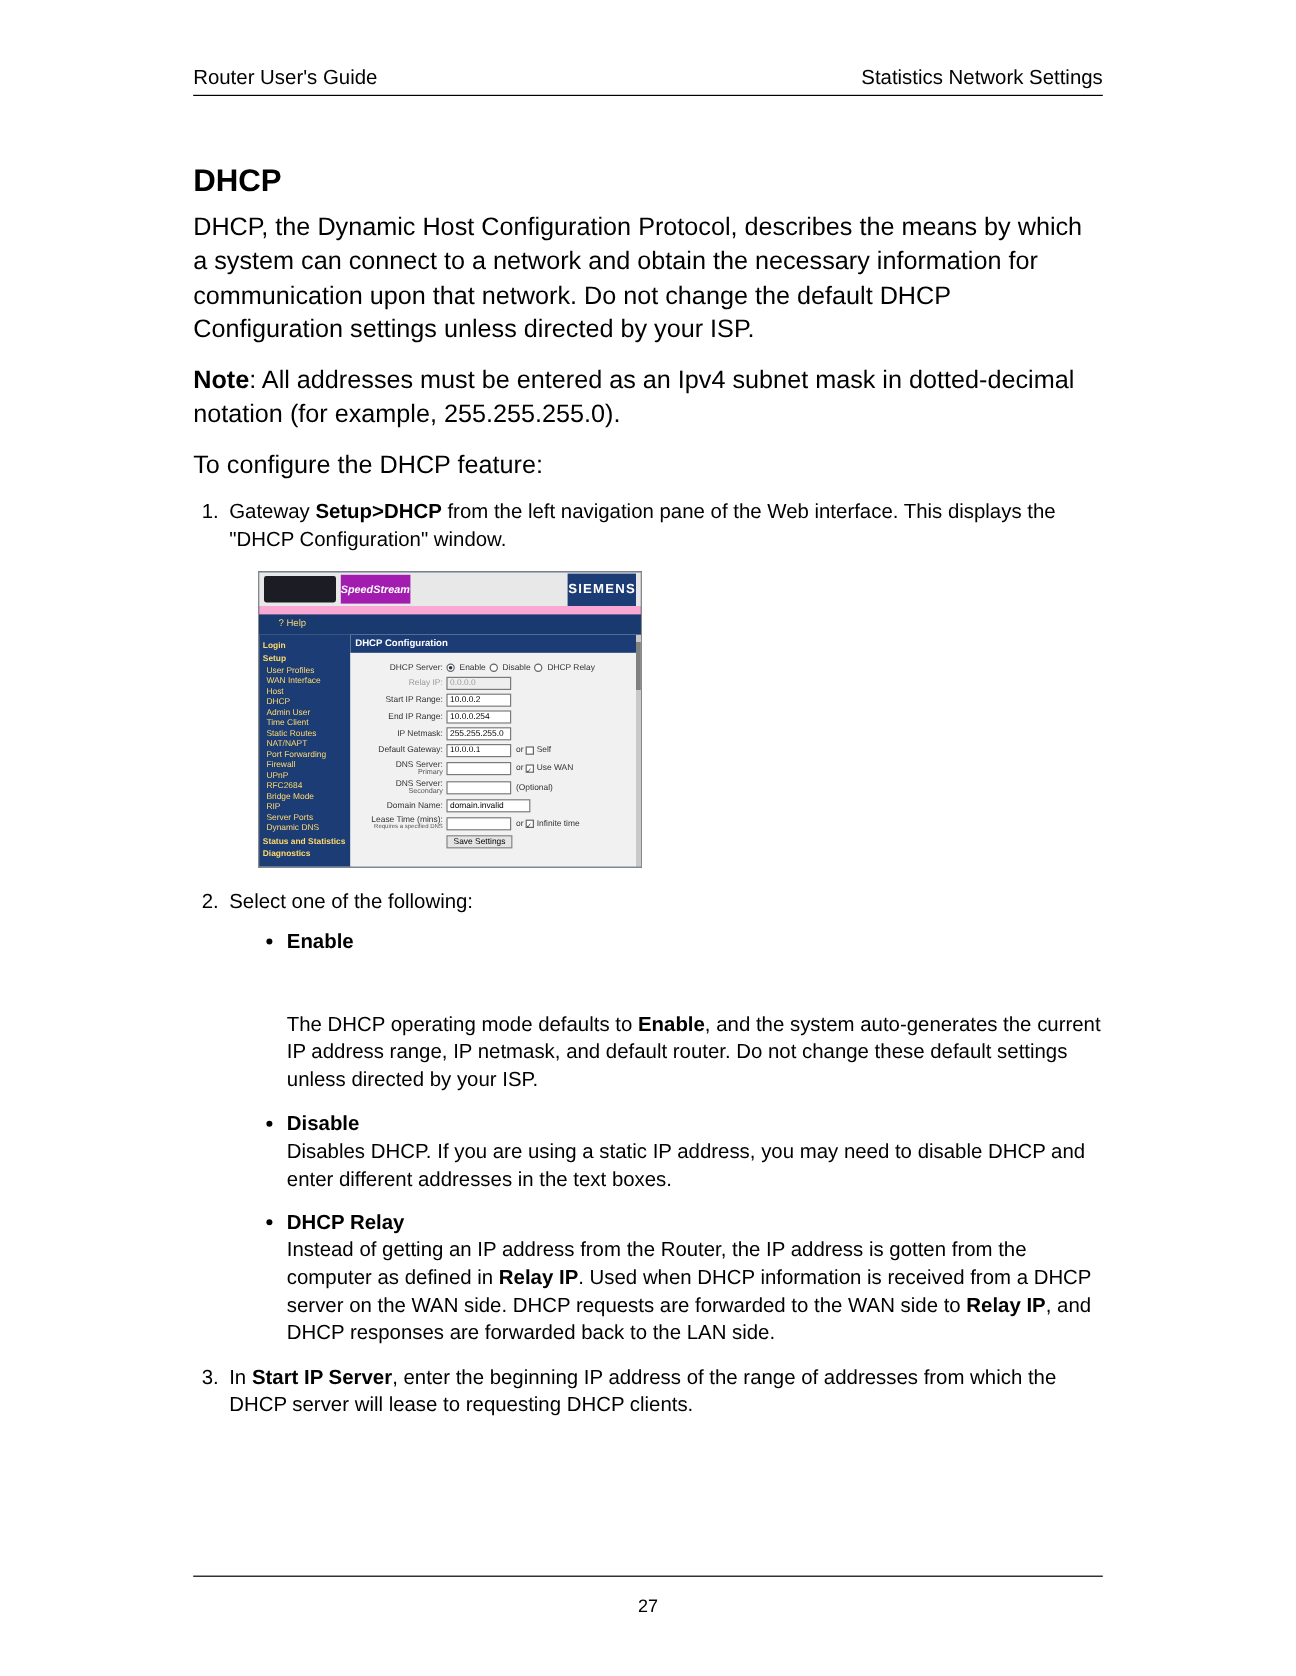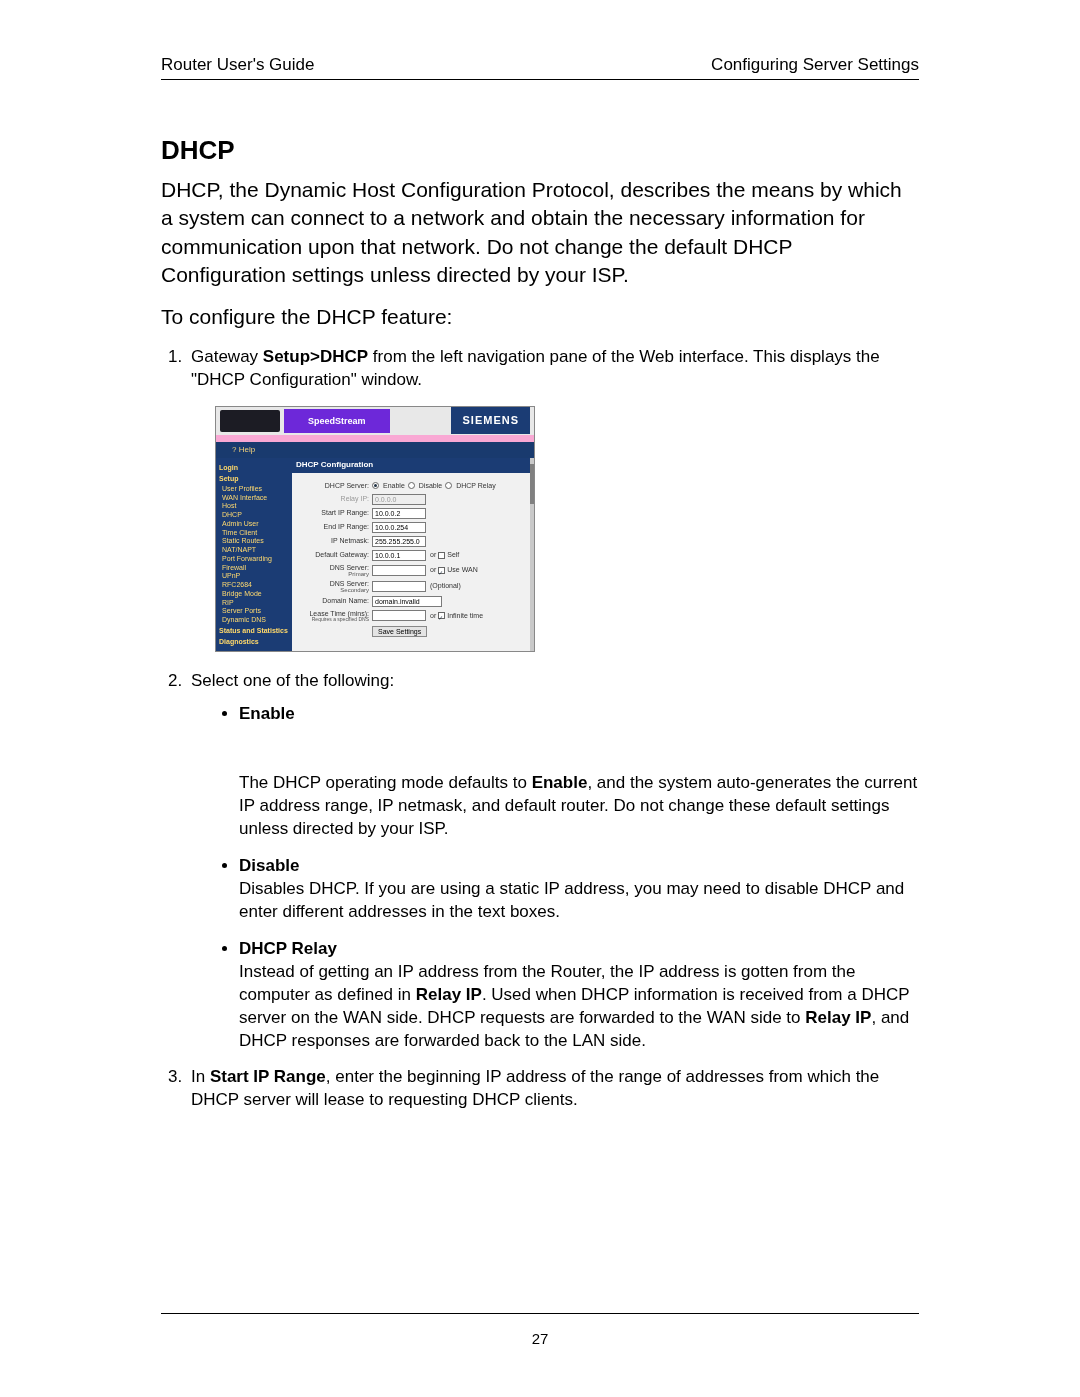--- a/index.html
+++ b/index.html
@@ -78,22 +78,22 @@
   .ss-top-left {
     display: flex;
     align-items: center;
     gap: 4px;
   }
   .device-img {
     width: 60px; height: 22px;
     background: #1c1c24;
     border-radius: 2px;
   }
-  .brand-ss { color:#fff; font-weight: bold; font-size: 9px; background:#6d28d9; padding:6px 24px; }
-  .brand-siemens { color:#fff; font-weight: bold; font-size: 11px; letter-spacing: 1px; background:#1b3c74; padding:6px 11px;}
+  .brand-ss { color:#fff; font-style: italic; font-weight: bold; font-size: 9px; background:#a21caf; padding:6px 0; }
+  .brand-siemens { color:#fff; font-weight: bold; font-size: 11px; letter-spacing: 1px; background:#1b3c74; padding:6px 0;}
   .ss-help {
     text-align: left;
     background: #193a6e;
     color: #f3d27a;
     font-size: 8px;
     padding: 3px 6px 3px 16px;
     border-top: 7px solid #f9a8d4;
   }
   .ss-body { display: flex; background: #e7e7e7; }
   .ss-nav {
@@ -197,27 +197,30 @@
   .ss-scroll .thumb {
     position:absolute; left:0; right:0; top:6px; height:40px; background:#808080;
   }
 </style>
 </head>
 <body>
 
 <div class="page">
   <div class="topbar">
     <span>Router User's Guide</span>
-    <span>Configuring Server Settings</span>
+    <span>Statistics Network Settings</span>
   </div>
 
   <h2 class="section-title">DHCP</h2>
 
   <p>DHCP, the Dynamic Host Configuration Protocol, describes the means by which a system can connect to a network and obtain the necessary information for communication upon that network. Do not change the default DHCP Configuration settings unless directed by your ISP.</p>
 
+  <p>
+    <strong>Note</strong><span>: All addresses must be entered as an Ipv4 subnet mask in dotted-decimal notation (for example, 255.255.255.0).</span>
+  </p>
 
   <p>To configure the DHCP feature:</p>
 
   <ol class="ol1">
     <li>
       <span>Gateway </span><strong>Setup&gt;DHCP</strong><span> from the left navigation pane of the Web interface. This displays the "DHCP Configuration" window.</span>
 
       <div class="screenshot-wrap">
         <div class="screenshot">
 
@@ -351,20 +354,20 @@
           <span>Disables DHCP. If you are using a static IP address, you may need to disable DHCP and enter different addresses in the text boxes.</span>
         </li>
         <li>
           <span class="opt-title">DHCP Relay</span>
           <span>Instead of getting an IP address from the Router, the IP address is gotten from the computer as defined in </span><strong>Relay IP</strong><span>. Used when DHCP information is received from a DHCP server on the WAN side. DHCP requests are forwarded to the WAN side to </span><strong>Relay IP</strong><span>, and DHCP responses are forwarded back to the LAN side.</span>
         </li>
       </ul>
     </li>
 
     <li>
-      <span>In </span><strong>Start IP Range</strong><span>, enter the beginning IP address of the range of addresses from which the DHCP server will lease to requesting DHCP clients.</span>
+      <span>In </span><strong>Start IP Server</strong><span>, enter the beginning IP address of the range of addresses from which the DHCP server will lease to requesting DHCP clients.</span>
     </li>
   </ol>
 
   <div class="footer">
     <span>27</span>
   </div>
 </div>
 
 </body></html>

